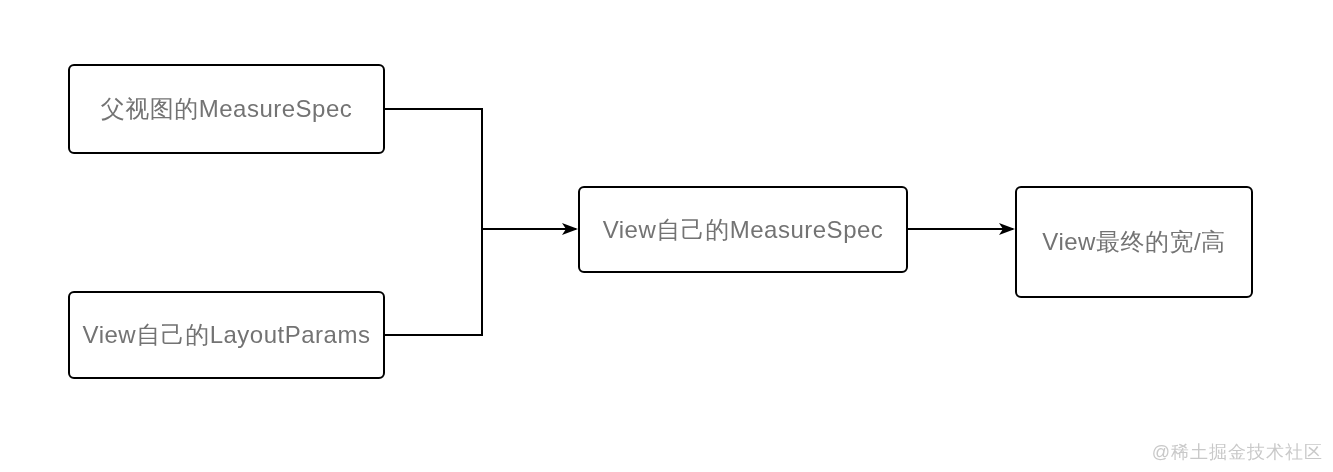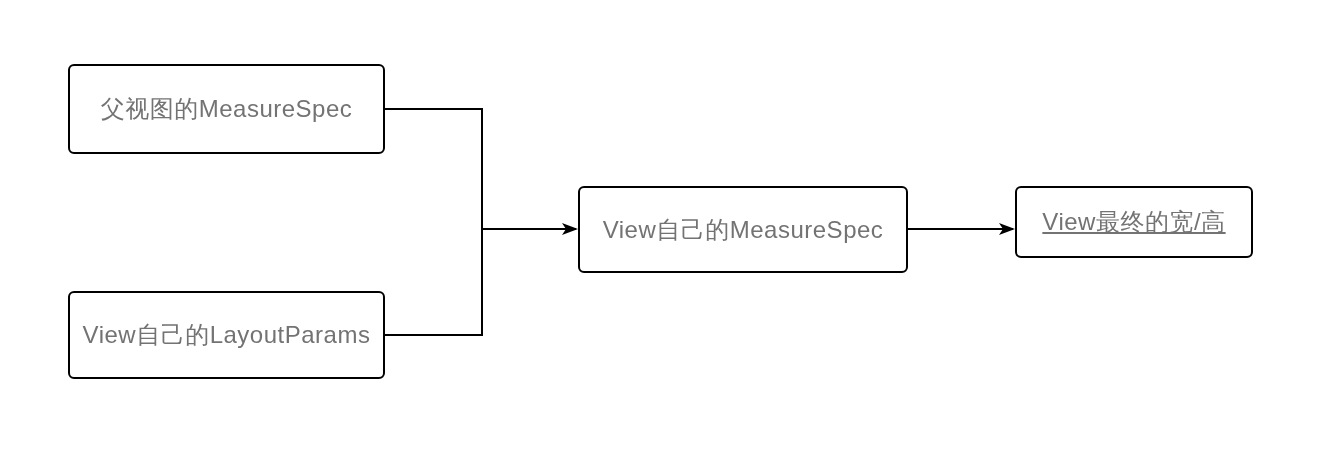--- a/index.html
+++ b/index.html
@@ -32,21 +32,21 @@
     align-items: center;
     justify-content: center;
     text-align: center;
     font-size: 24px;
     color: #737373;
     letter-spacing: 0.5px;
   }
   .node-parent-measurespec { left: 68px;  top: 64px;  width: 317px; height: 90px; }
   .node-view-layoutparams  { left: 68px;  top: 291px; width: 317px; height: 88px; justify-content: center; }
   .node-view-measurespec   { left: 578px; top: 186px; width: 330px; height: 87px; }
-  .node-view-final-size    { left: 1015px; top: 186px; width: 238px; height: 72px; text-decoration: underline; }
+  .node-view-final-size    { left: 1015px; top: 186px; width: 238px; height: 112px; }
   .watermark {
     position: absolute;
     right: 10px;
     bottom: 8px;
     font-size: 18px;
     color: #c9c9c9;
     letter-spacing: 1px;
     user-select: none;
   }
 </style>
@@ -82,14 +82,15 @@
   </div>
 
   <div class="node node-view-measurespec">
     <span>View自己的MeasureSpec</span>
   </div>
 
   <div class="node node-view-final-size">
     <span>View最终的宽/高</span>
   </div>
 
+  <div class="watermark">@稀土掘金技术社区</div>
 
 </div>
 
 </body></html>

